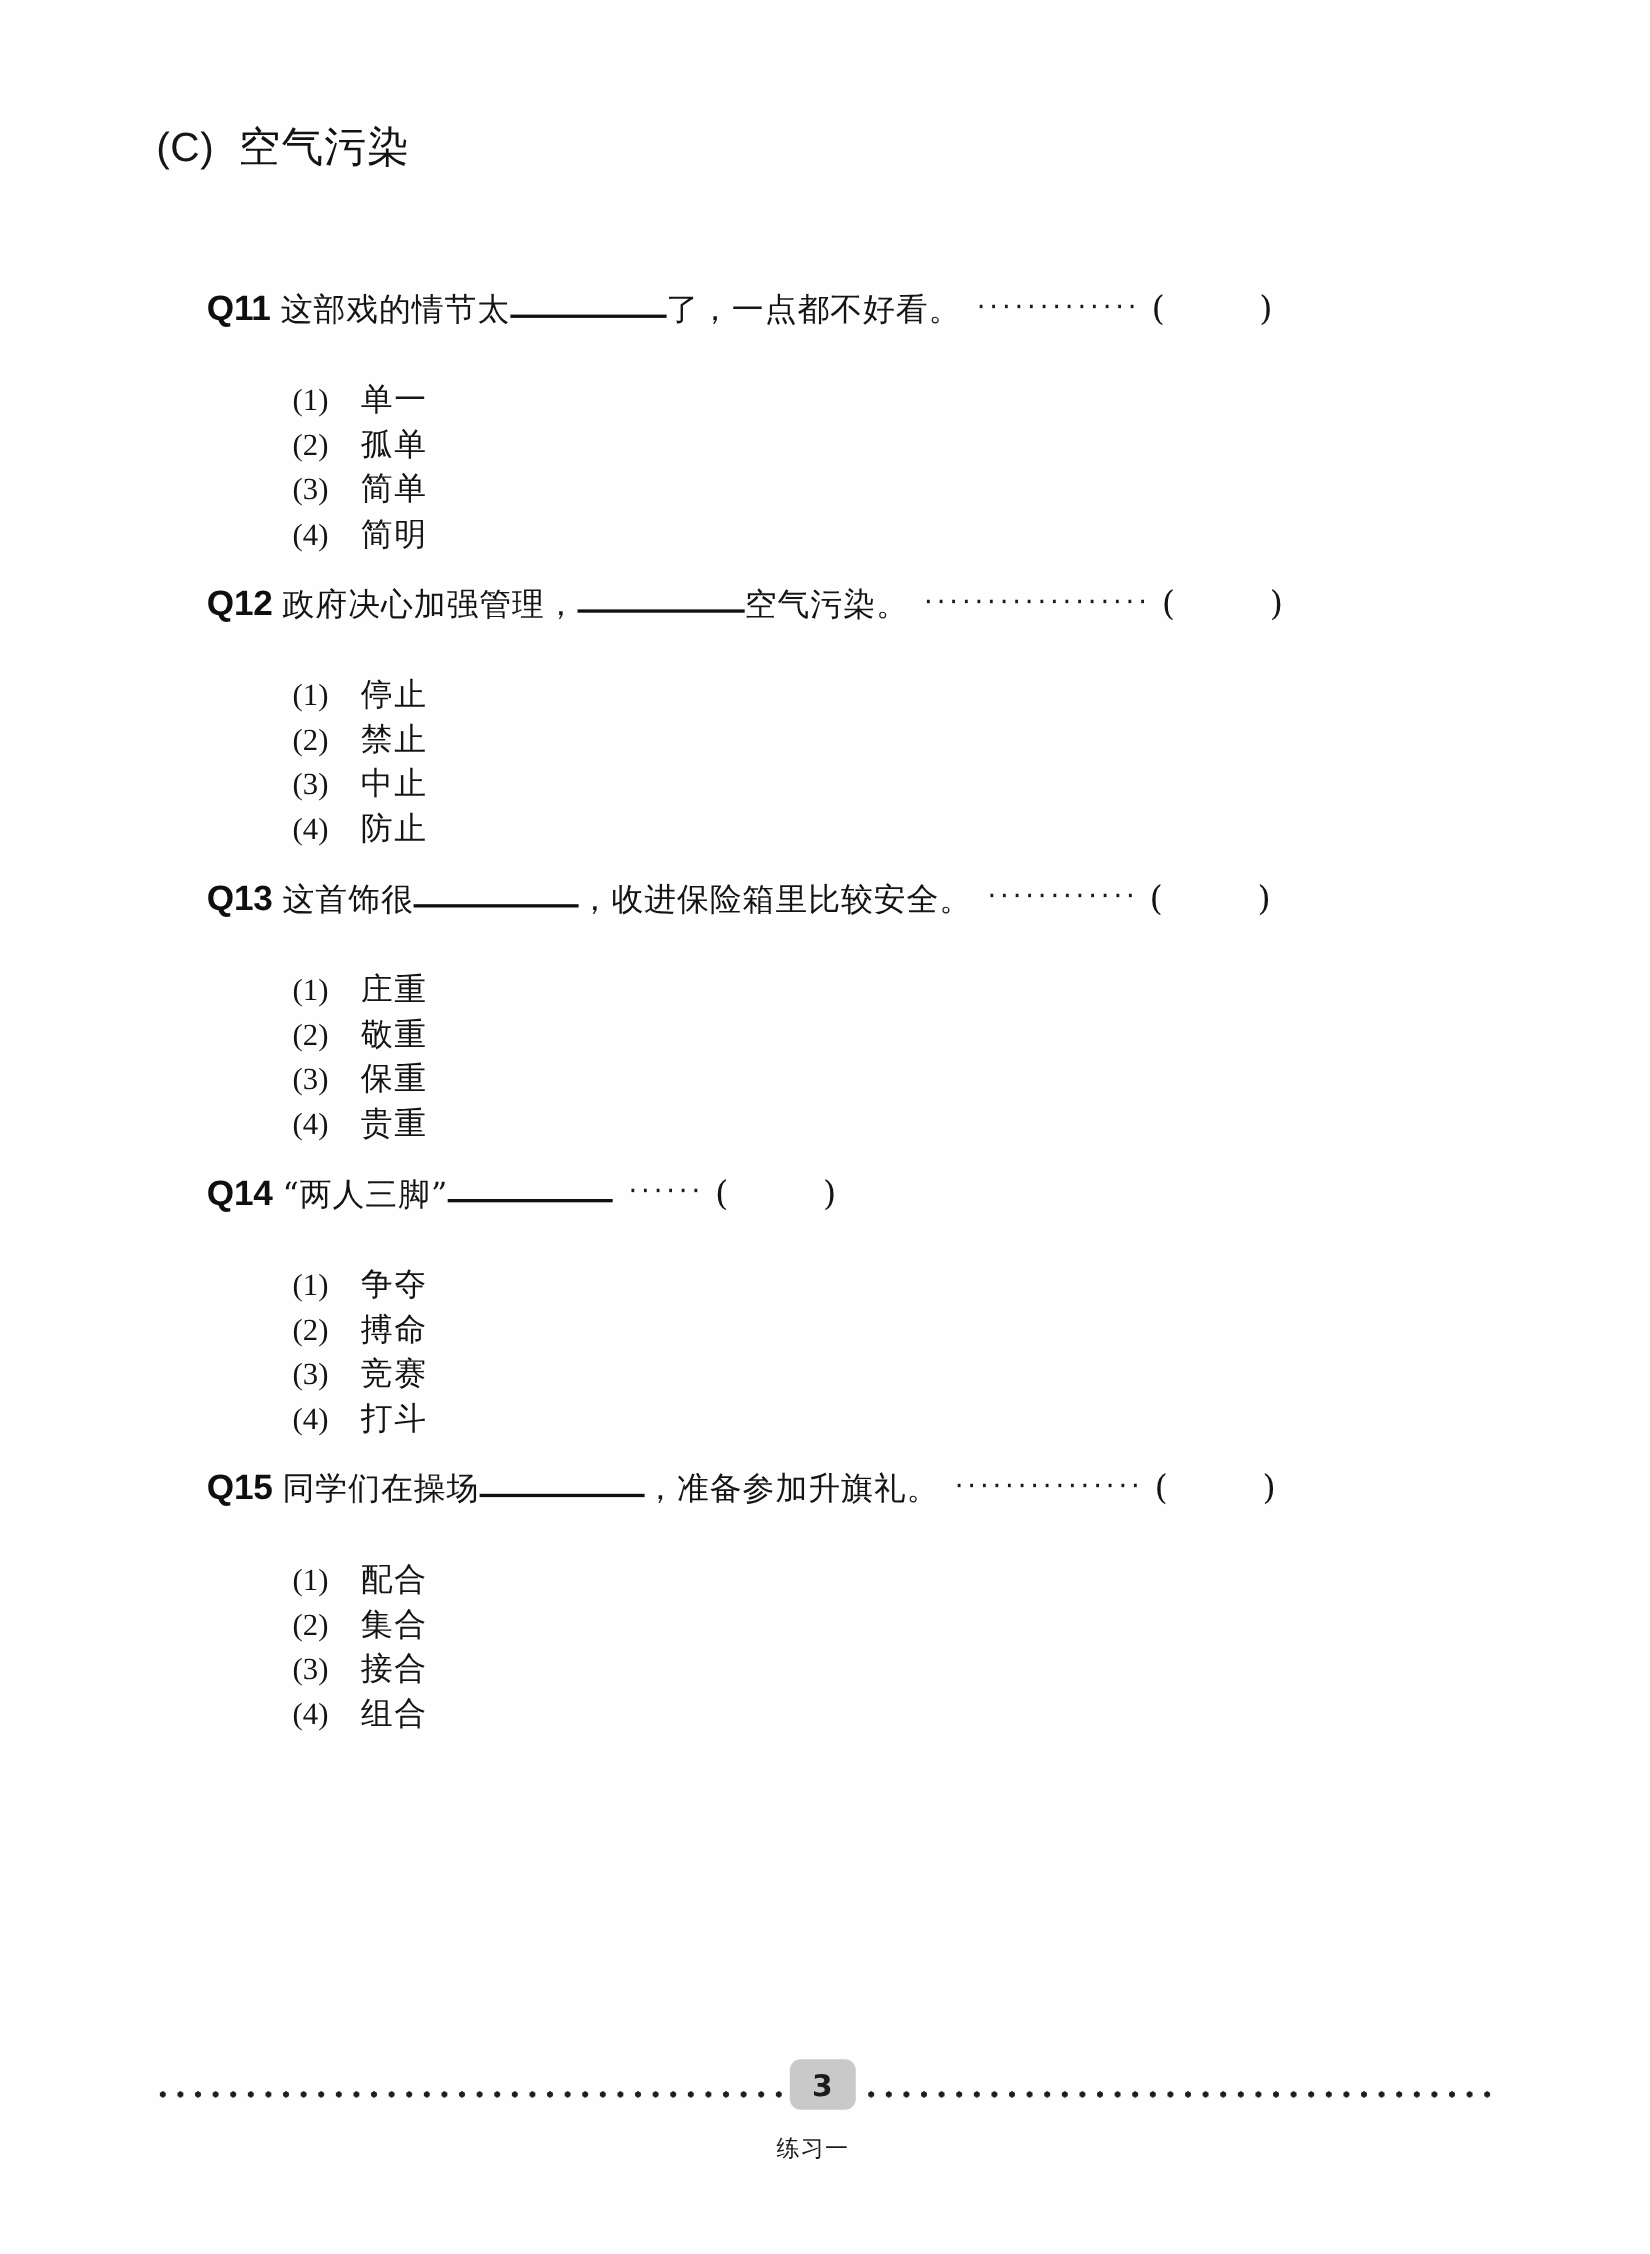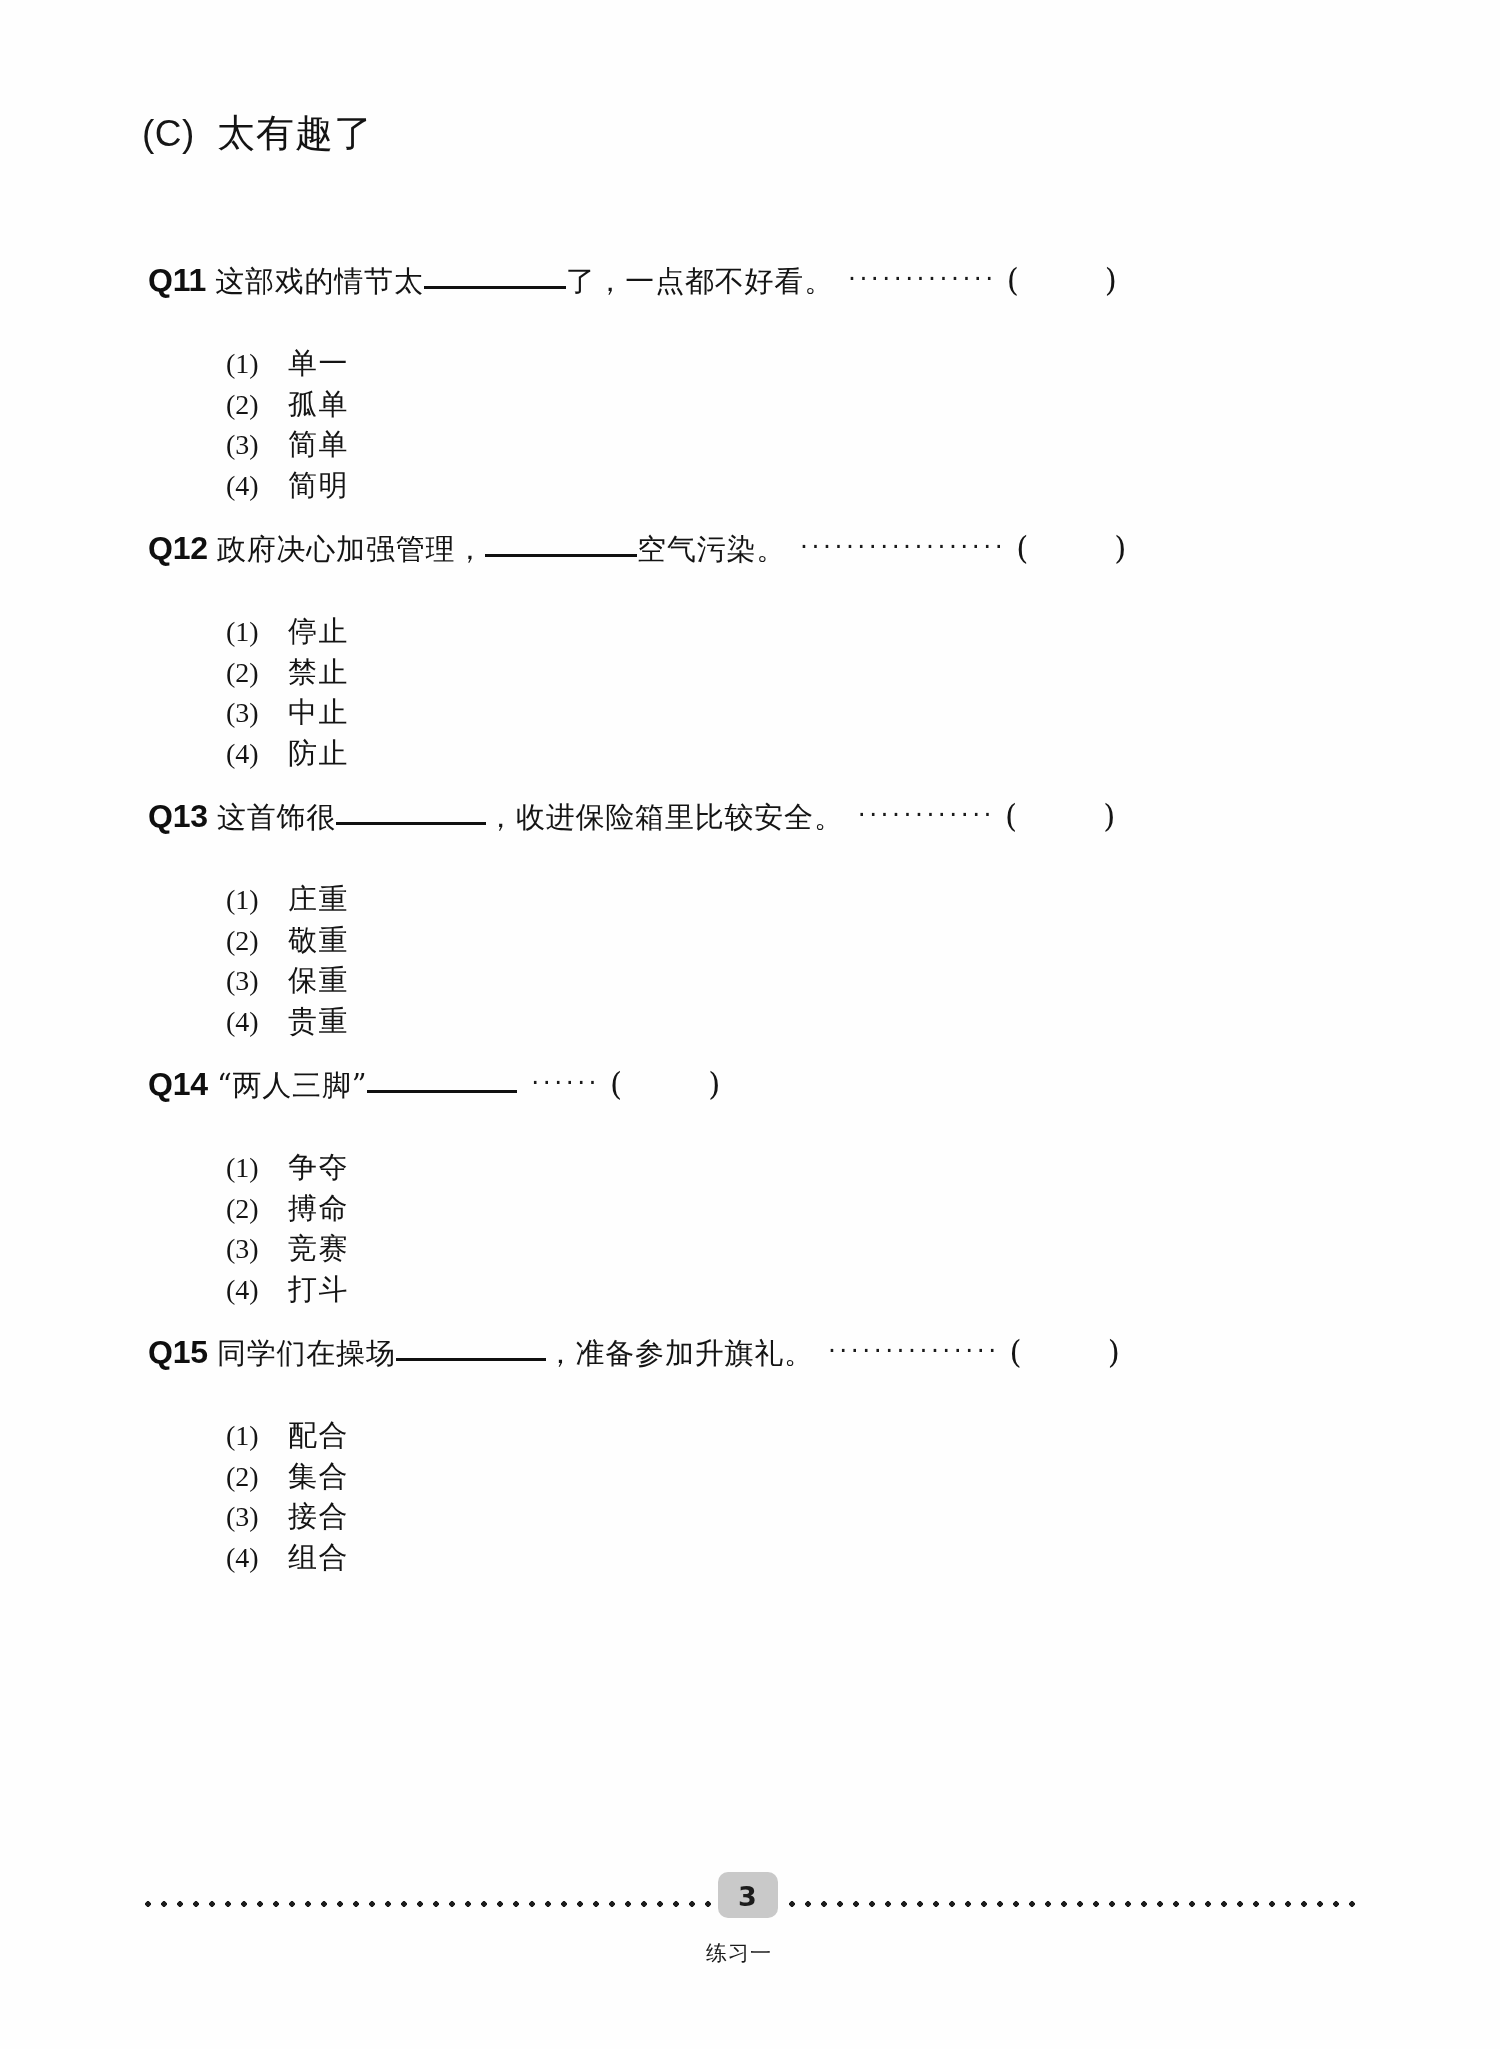--- a/index.html
+++ b/index.html
@@ -58,20 +58,21 @@
     color: #1b1b1b;
     white-space: nowrap;
   }
 
   
   .questions {
     position: absolute;
     left: 0;
     top: 262px;
     width: 1314px;
+    padding-left: 40px;
   }
   .question {
     position: relative;
     margin-bottom: 52px;
   }
   .q-stem {
     display: flex;
     align-items: baseline;
     white-space: nowrap;
     padding-left: 148px;
@@ -217,21 +218,21 @@
     color: #1a1a1a;
   }
 </style>
 </head>
 <body>
 
 <div class="page">
 
   <div class="section-header">
     <span class="section-letter">(C)</span>
-    <span class="section-title">太有趣了</span>
+    <span class="section-title">空气污染</span>
   </div>
 
 
   <div class="questions">
       <div class="question">
         <div class="q-stem">
           <span class="q-label">Q11</span>
           <span class="q-text">这部戏的情节太</span>
           <span class="q-blank blank-w1"></span>
           <span class="q-text">了，一点都不好看。</span>

